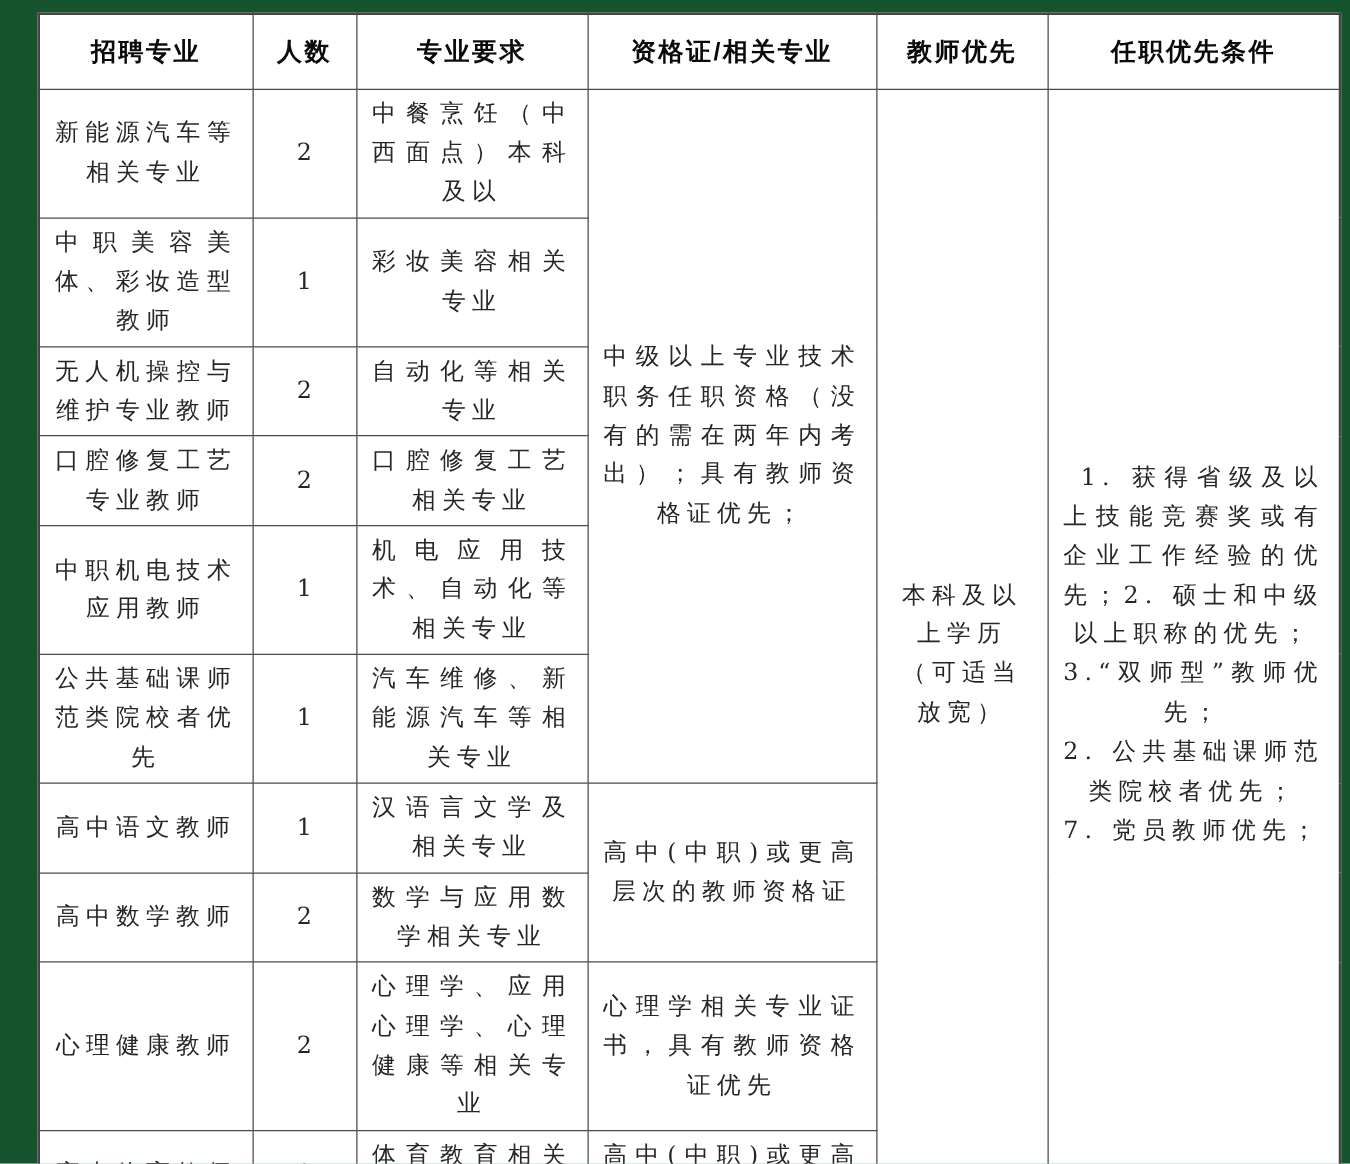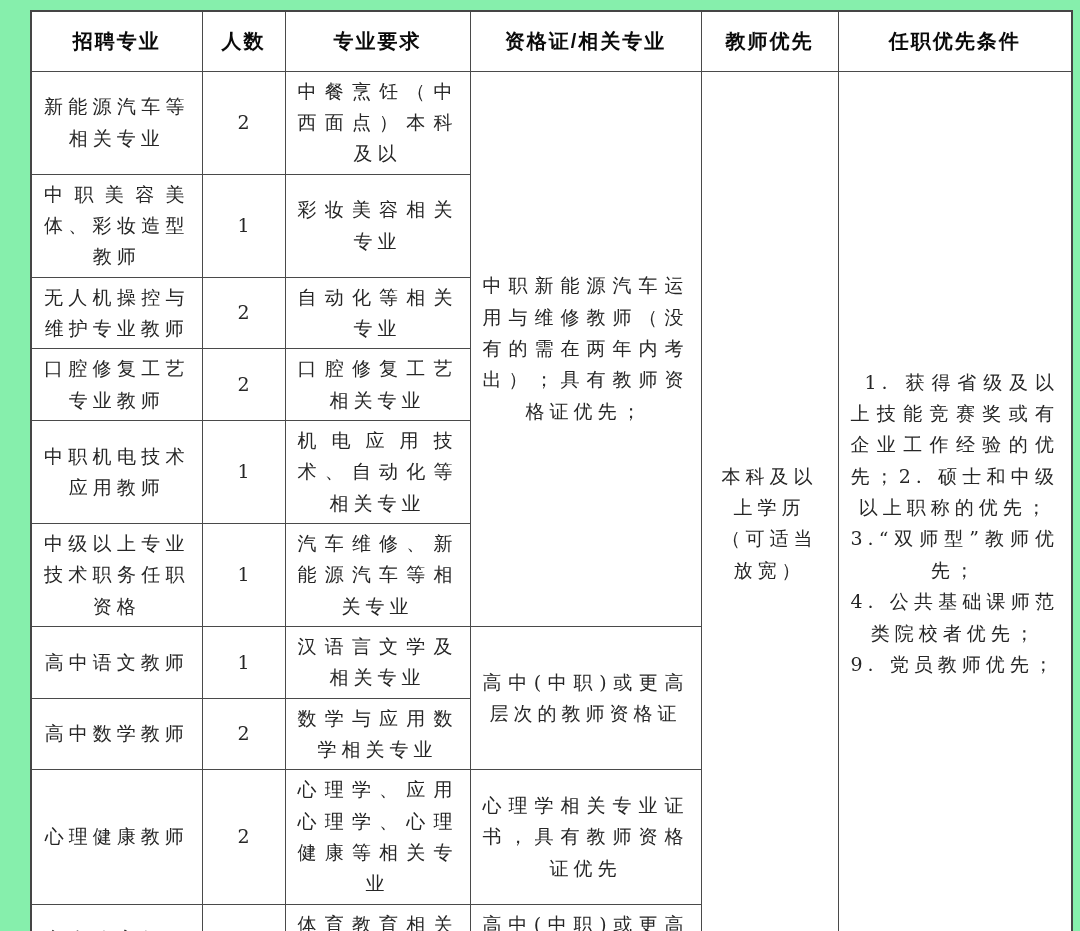--- a/index.html
+++ b/index.html
@@ -7,21 +7,21 @@
     padding: 0;
     background: #ffffff;
     width: 1080px;
     height: 931px;
     overflow: hidden;
   }
   .page {
     position: relative;
     width: 1080px;
     height: 931px;
-    background: #86efac;
+    background: #14532d;
     text-decoration: underline;
   }
   table.recruit {
     position: absolute;
     left: 30px;
     top: 10px;
     width: 1041px;
     border-collapse: collapse;
     table-layout: fixed;
     background: #ffffff;
@@ -103,30 +103,30 @@
         <th>资格证/相关专业</th>
         <th>教师优先</th>
         <th>任职优先条件</th>
       </tr>
     </thead>
     <tbody>
       <tr style="height:102px">
         <td class="cjk">新能源汽车等相关专业</td>
         <td class="count">2</td>
         <td class="cjk">中餐烹饪（中西面点）本科及以</td>
-        <td class="cjk" rowspan="6">中职新能源汽车运用与维修教师（没有的需在两年内考出）；具有教师资格证优先；</td>
+        <td class="cjk" rowspan="6">中级以上专业技术职务任职资格（没有的需在两年内考出）；具有教师资格证优先；</td>
         <td class="edu" rowspan="10">本科及以
 上学历
 （可适当
 放宽）</td>
         <td class="priority" rowspan="10">
           <p class="first">1. 获得省级及以上技能竞赛奖或有企业工作经验的优先；2. 硕士和中级以上职称的优先；</p>
           <p>3.“双师型”教师优先；</p>
-          <p>4. 公共基础课师范类院校者优先；</p>
-          <p class="last">9. 党员教师优先；</p>
+          <p>2. 公共基础课师范类院校者优先；</p>
+          <p class="last">7. 党员教师优先；</p>
         </td>
       </tr>
       <tr style="height:95px">
         <td class="cjk">中职美容美体、彩妆造型教师</td>
         <td class="count">1</td>
         <td class="cjk">彩妆美容相关专业</td>
       </tr>
       <tr style="height:66px">
         <td class="cjk">无人机操控与维护专业教师</td>
         <td class="count">2</td>
@@ -136,21 +136,21 @@
         <td class="cjk">口腔修复工艺专业教师</td>
         <td class="count">2</td>
         <td class="cjk">口腔修复工艺相关专业</td>
       </tr>
       <tr style="height:97px">
         <td class="cjk">中职机电技术应用教师</td>
         <td class="count">1</td>
         <td class="cjk">机电应用技术、自动化等相关专业</td>
       </tr>
       <tr style="height:100px">
-        <td class="cjk">中级以上专业技术职务任职资格</td>
+        <td class="cjk">公共基础课师范类院校者优先</td>
         <td class="count">1</td>
         <td class="cjk">汽车维修、新能源汽车等相关专业</td>
       </tr>
       <tr style="height:63px">
         <td class="cjk">高中语文教师</td>
         <td class="count">1</td>
         <td class="cjk">汉语言文学及相关专业</td>
         <td class="cjk" rowspan="2">高中(中职)或更高层次的教师资格证</td>
       </tr>
       <tr style="height:67px">

